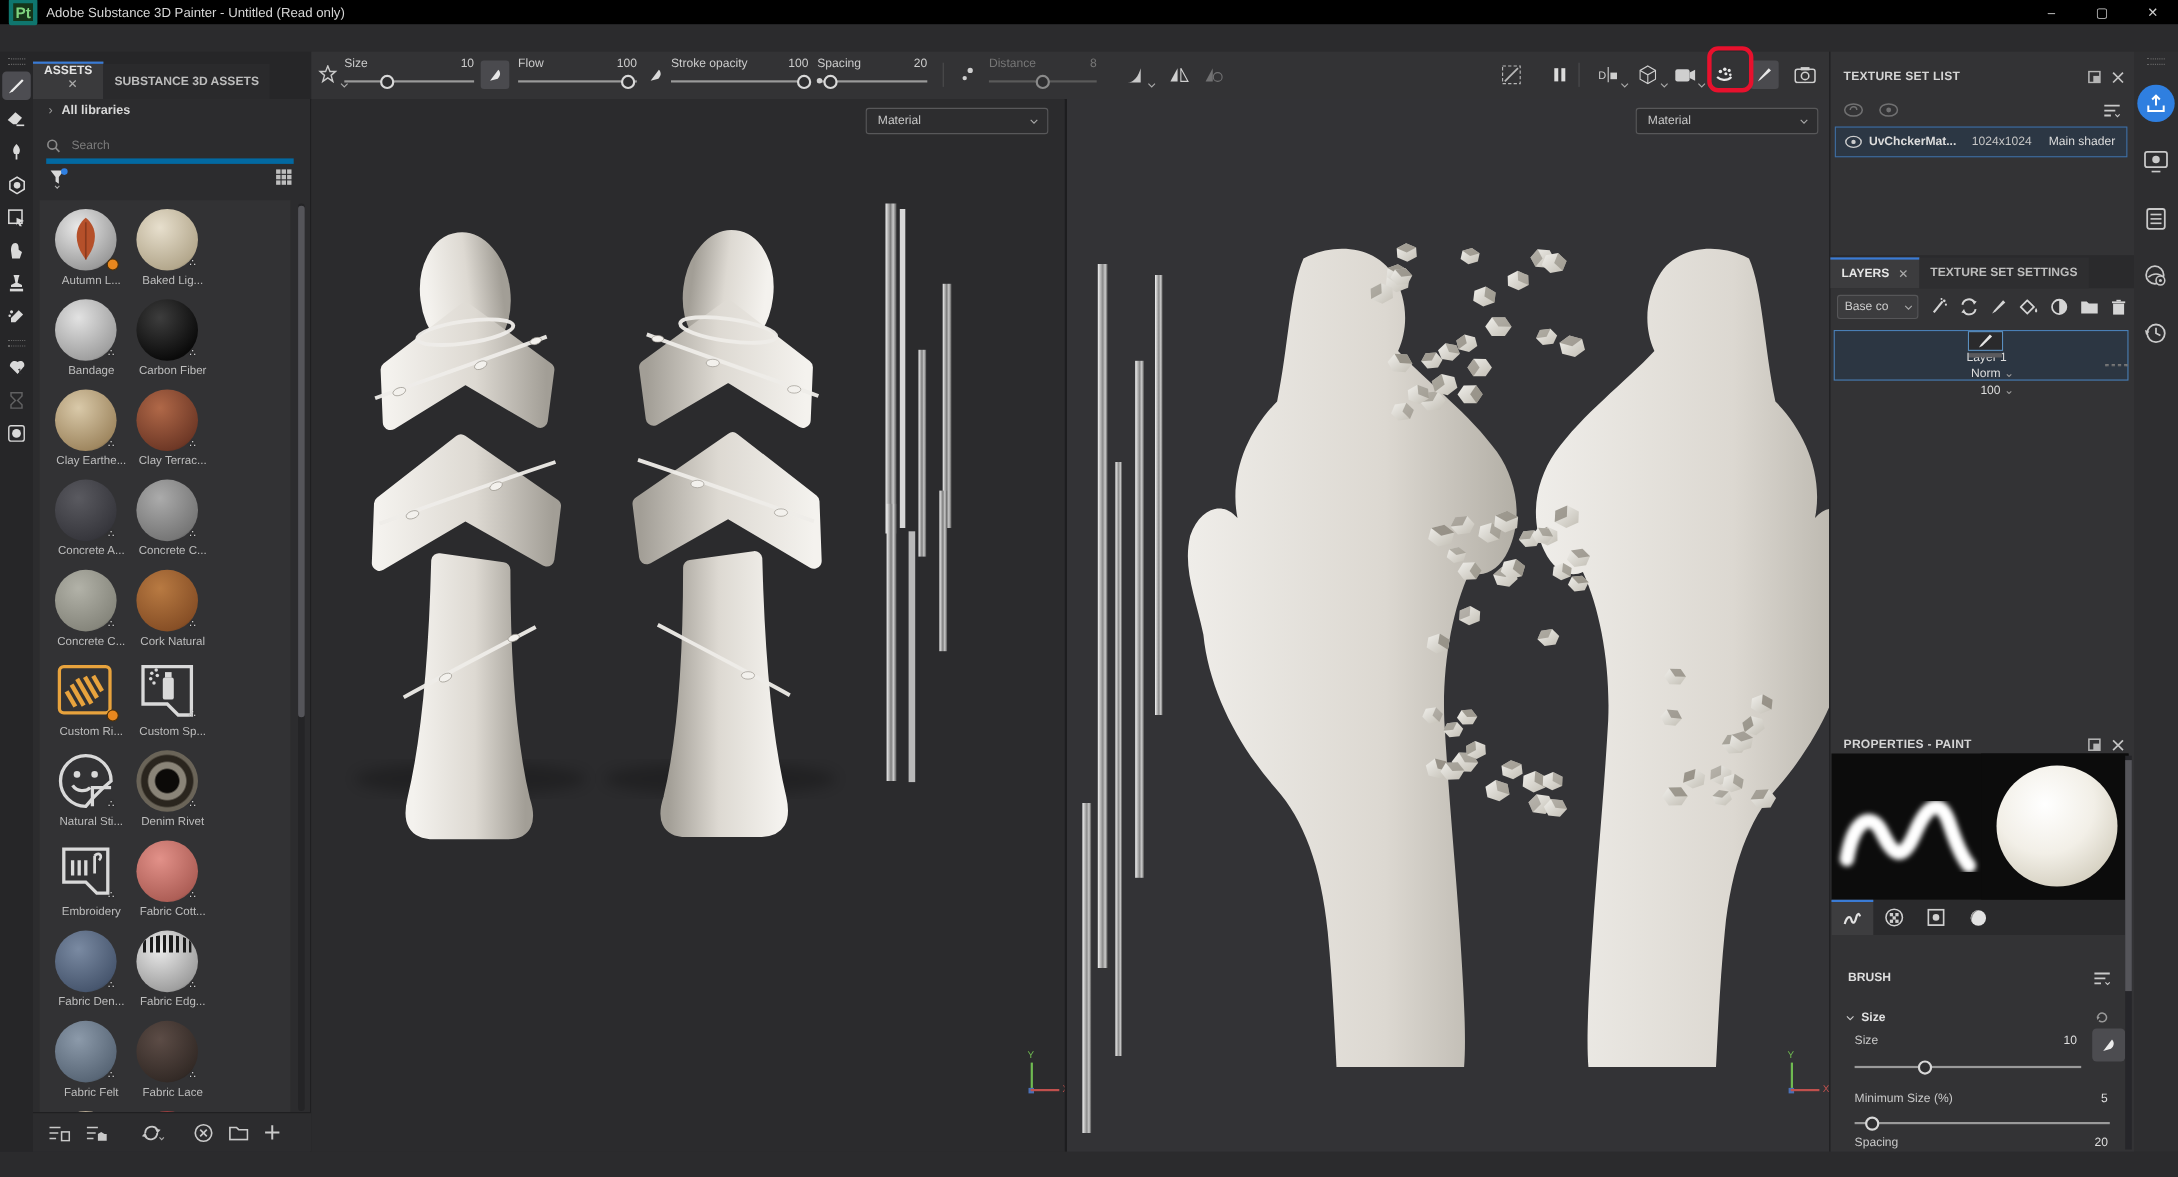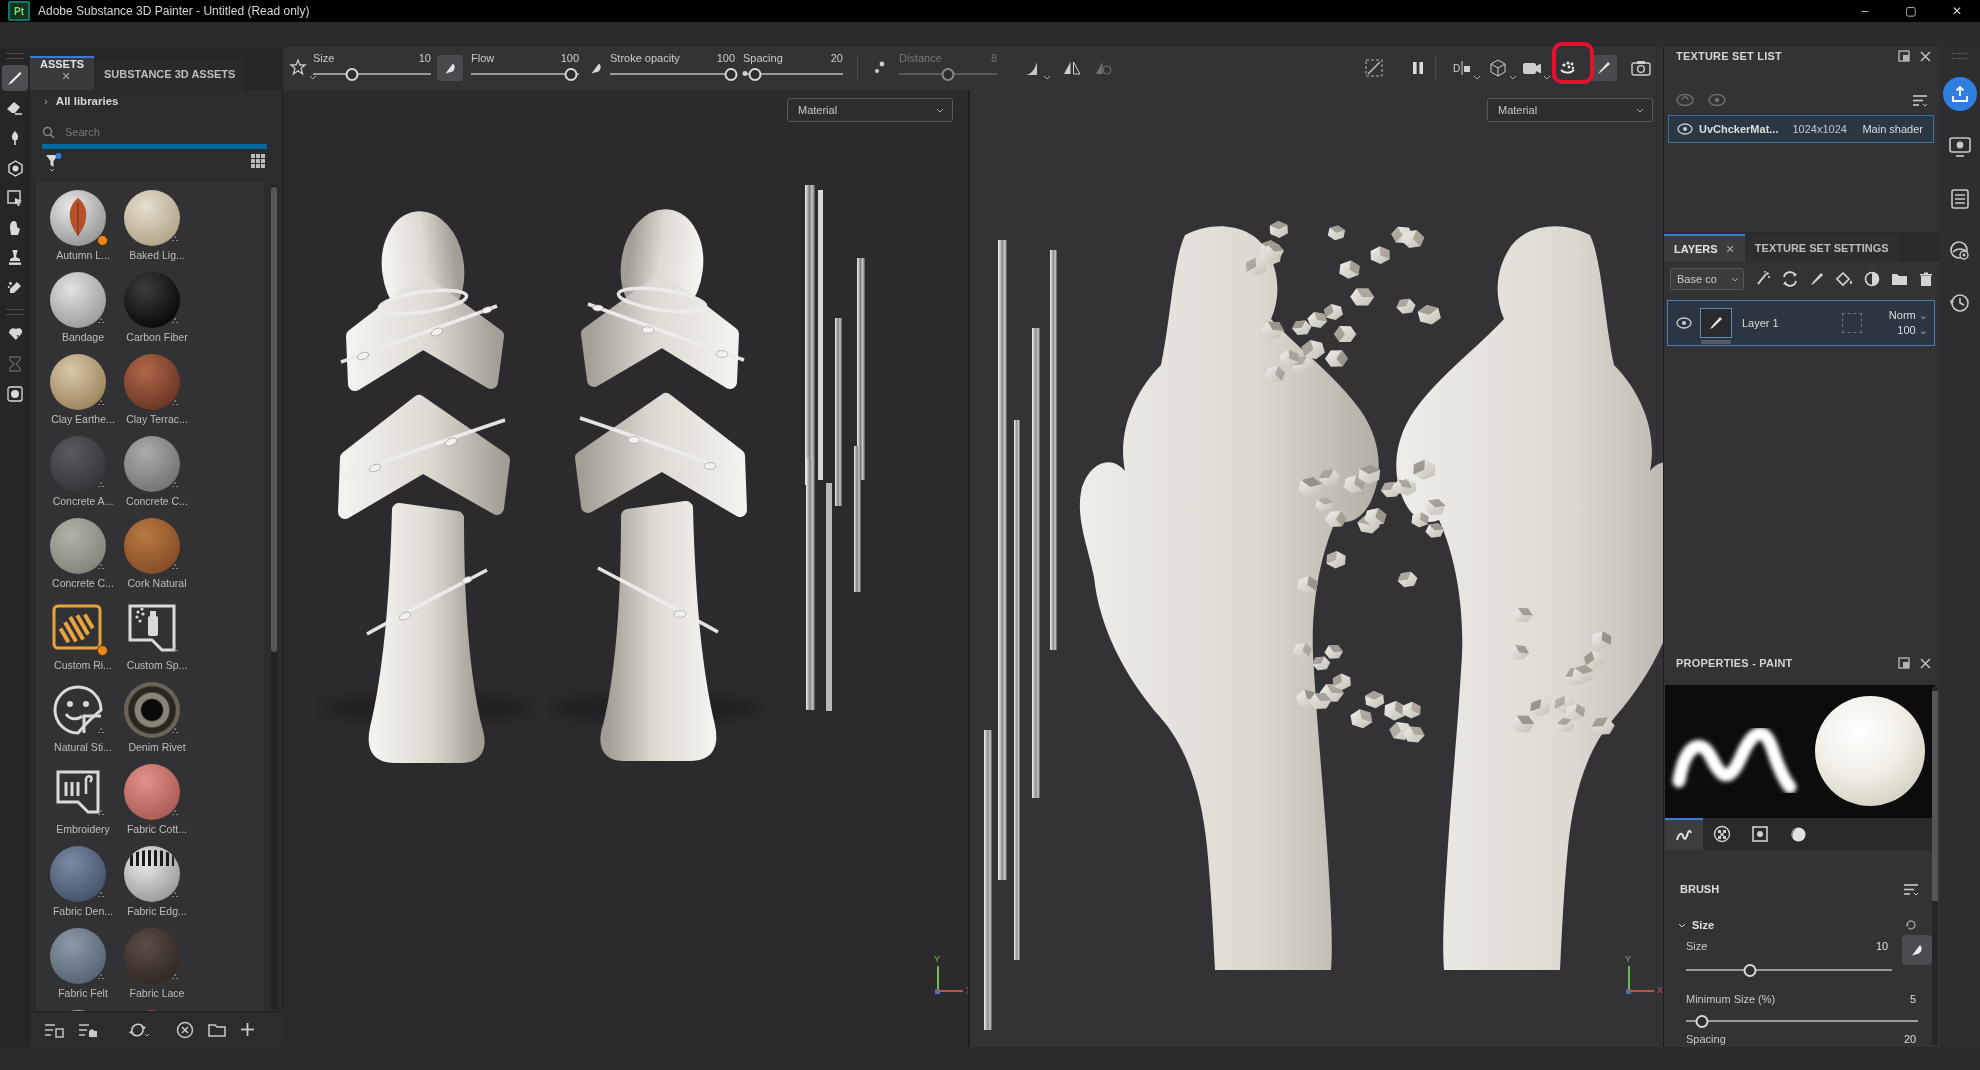--- a/index.html
+++ b/index.html
@@ -2,22 +2,22 @@
 <html><head>
 <meta charset="utf-8">
 <style>
   html,body{margin:0;padding:0;background:#111;}
   #stage{position:relative;width:1980px;height:1070px;background:#2b2b2d;overflow:hidden;
     font-family:"Liberation Sans",sans-serif;color:#ccc;font-size:11px;-webkit-font-smoothing:antialiased;}
   .abs{position:absolute;}
   svg{display:block;}
   
   #titlebar{left:0;top:0;width:1980px;height:22px;background:#000;display:flex;align-items:center;}
-  #appicon{width:18px;height:16px;margin-left:8px;background:#15351a;border:2px solid #0f766e;color:#7ed37e;
-    font-size:10px;font-weight:bold;display:flex;align-items:center;justify-content:center;border-radius:2px;}
+  #appicon{width:18px;height:16px;margin-left:8px;background:#15351a;border:4px solid #0f766e;color:#7ed37e;
+    font-size:14px;font-weight:bold;display:flex;align-items:center;justify-content:center;border-radius:2px;}
   #apptitle{margin-left:8px;color:#d6d6d6;font-size:12px;}
   #winbtns{margin-left:auto;display:flex;height:100%;}
   .winbtn{width:46px;height:100%;display:flex;align-items:center;justify-content:center;color:#cfcfcf;font-size:12px;}
   
   #menubar{left:0;top:22px;width:1980px;height:25px;background:#262628;display:flex;align-items:center;padding-left:6px;box-sizing:border-box;border-bottom:1px solid #1c1c1e;}
   .menu-item{padding:0 12px;line-height:24px;color:#c9c9c9;font-size:12px;cursor:default;}
   
   #tabsband{left:30px;top:47px;width:253px;height:43px;background:#262628;display:flex;align-items:flex-end;}
   .dtab{height:32px;display:flex;align-items:center;padding:0 10px;font-size:11px;font-weight:bold;color:#bdbdbd;background:#2a2a2c;}
   .dtab.active{background:#3a3a3c;border-top:2px solid #3a7bd5;color:#e3e3e3;flex-direction:column;}
@@ -71,39 +71,39 @@
   .shaderdd span{margin-left:10px;}
   .shaderdd .chv{margin-left:auto;margin-right:8px;}
   .gizmo{position:absolute;width:40px;height:44px;}
   .gz-y{position:absolute;left:8px;top:8px;width:2px;height:26px;background:#6fba51;}
   .gz-x{position:absolute;left:8px;top:32px;width:26px;height:2px;background:#c0504d;}
   .gz-o{position:absolute;left:6px;top:31px;width:5px;height:5px;background:#4a6fb5;}
   .gz-ylab{position:absolute;left:5px;top:-4px;color:#6fba51;font-size:9px;}
   .gz-xlab{position:absolute;left:37px;top:27px;color:#c0504d;font-size:9px;}
   
   #rightpanel{left:1663px;top:47px;width:277px;height:1000px;background:#333335;border-left:1px solid #1d1d1f;box-sizing:border-box;}
-  .phead{position:absolute;left:0;width:277px;height:26px;display:flex;align-items:flex-start;}
+  .phead{position:absolute;left:0;width:277px;height:26px;display:flex;align-items:flex-end;}
   .phead b{margin-left:12px;font-size:11px;color:#d5d5d5;letter-spacing:.2px;}
   .phead .pico{margin-left:auto;}
   .pico{display:flex;align-items:center;}
   .pico svg{margin-right:10px;}
   .ts-toolbar{position:absolute;left:0;top:41px;width:277px;height:24px;display:flex;align-items:center;}
   #tsrow{position:absolute;left:4px;top:68px;width:266px;height:28px;background:#2c3744;border:1px solid #3f6fa5;display:flex;align-items:center;box-sizing:border-box;color:#ddd;}
   #tsrow .nm{margin-left:6px;font-weight:bold;}
   #tsrow .rs{margin-left:14px;color:#c5c5c5;}
   #tsrow .sh{margin-left:auto;margin-right:10px;}
   #ltabs{position:absolute;left:0;top:185px;width:277px;height:30px;display:flex;align-items:flex-end;background:#2a2a2c;}
   .ltab{height:28px;display:flex;align-items:center;padding:0 10px;font-size:11px;font-weight:bold;color:#bdbdbd;background:#2e2e30;}
   .ltab.active{background:#3c3c3e;border-top:2px solid #3a7bd5;height:26px;color:#e5e5e5;}
   #ltoolbar{position:absolute;left:0;top:218px;width:277px;height:28px;display:flex;align-items:center;}
   #chandd{margin-left:6px;width:74px;height:22px;background:#3c3c3e;border:1px solid #565658;border-radius:3px;display:flex;align-items:center;box-sizing:border-box;}
   #chandd span{margin-left:6px;font-size:11px;}
   #chandd .chv{margin-left:auto;margin-right:4px;}
   .lt-ic{margin-left:11px;display:flex;}
-  #layerrow{position:absolute;left:3px;top:253px;width:268px;height:46px;background:#2c3642;border:1px solid #4a7fb5;box-sizing:border-box;display:flex;align-items:center;}
+  #layerrow{position:absolute;left:3px;top:253px;width:268px;height:46px;background:#2c3642;border:1px solid #4a7fb5;box-sizing:border-box;display:flex;align-items:center;flex-direction:column;}
   #lthumb{width:30px;height:28px;border:1px solid #5a8fc0;margin-left:8px;background:#2a2a2c;display:flex;align-items:center;justify-content:center;position:relative;}
   #lthumb i{position:absolute;left:0;bottom:-7px;width:30px;height:4px;background:#5a5a5e;}
   #layername{margin-left:10px;color:#ddd;}
   #ldash{margin-left:auto;width:18px;height:18px;border:1px dashed #777;}
   #lblend{width:58px;margin-left:8px;margin-right:6px;text-align:right;color:#ddd;line-height:15px;}
   
   #prophead{top:610px;}
   #preview{position:absolute;left:1px;top:638px;width:270px;height:133px;background:#0c0c0c;display:flex;}
   #pv-sphere{position:absolute;left:136px;top:0;width:134px;height:133px;background:#0c0c0c;}
   #pv-sphere i{position:absolute;left:14px;top:11px;width:110px;height:110px;border-radius:50%;

